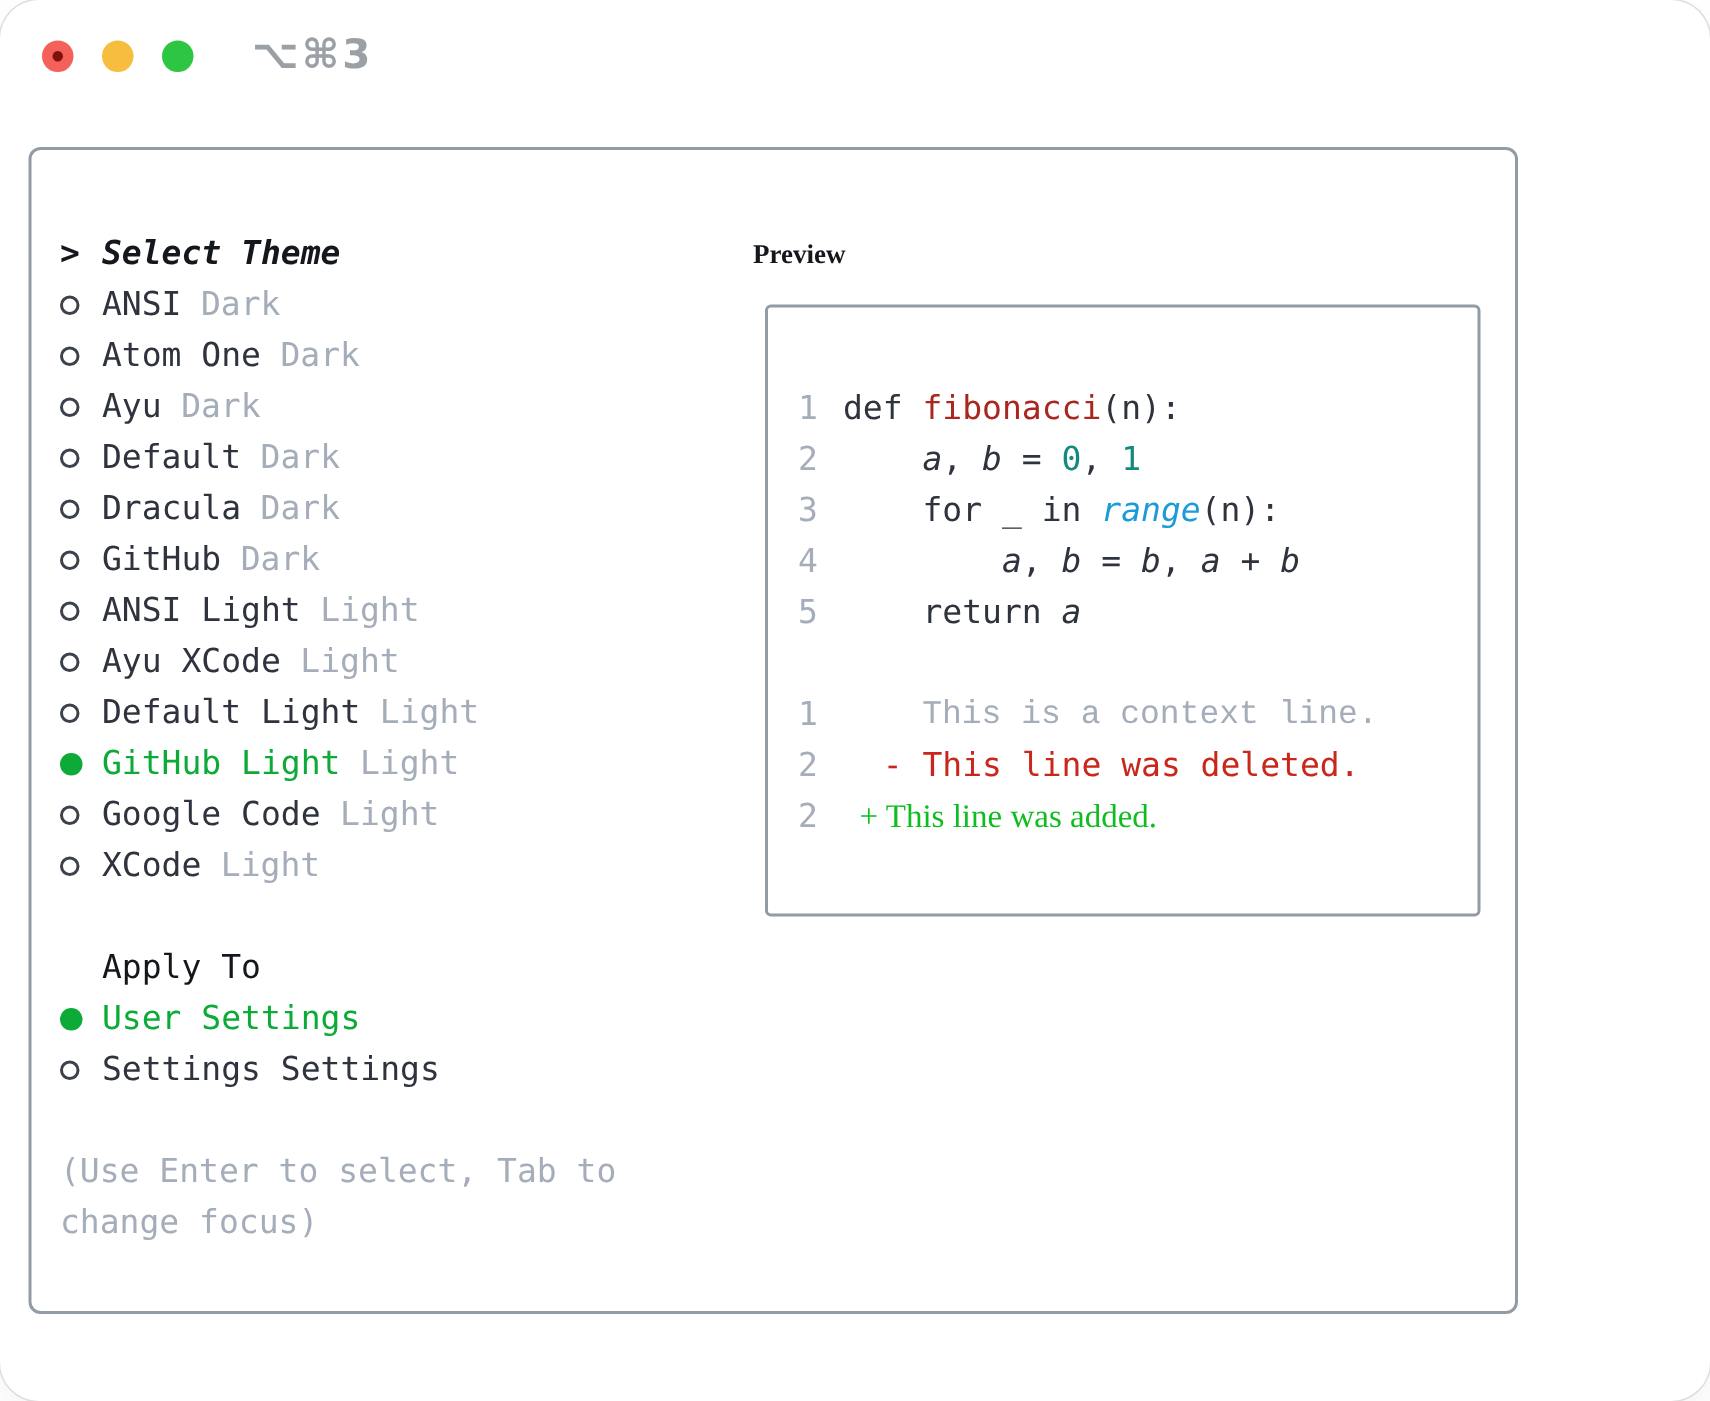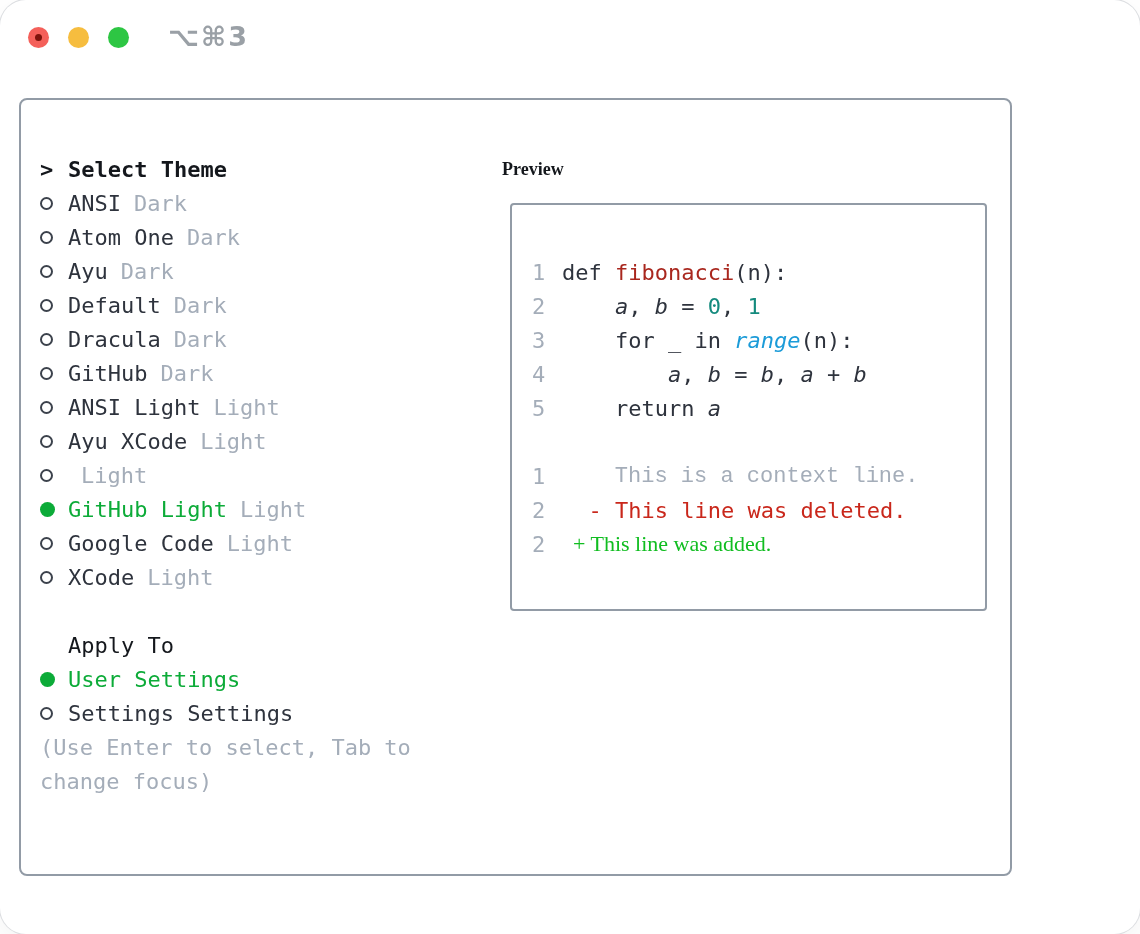--- a/index.html
+++ b/index.html
@@ -25,28 +25,28 @@
   }
   
   .panel{
     position:absolute; left:19px; top:98px; width:993px; height:778px;
     border:2px solid var(--border); border-radius:8px; background:#ffffff;
   }
   .row{display:flex; align-items:center; height:34px; font-size:22px; white-space:pre;}
   .left-col{position:absolute; left:19px; top:52px; width:445px;}
   .marker{width:28px; display:flex; align-items:center; flex:0 0 28px;}
   .prompt{font-weight:bold; color:var(--heading);}
-  .header-label{font-weight:bold; color:var(--heading);}
+  .header-label{font-weight:bold; color:var(--heading);font-style:italic;}
   .radio{width:13px; height:13px; border:2px solid #3c424c; border-radius:50%; display:inline-block;}
   .radio.filled{width:15px; height:15px; border:none; background:var(--accent-green);}
   .item-label{color:var(--text);}
   .selected .item-label{color:var(--accent-green);}
   .suffix{color:var(--muted-gray); padding-left:13px;}
   .subhead{color:var(--heading);}
-  .hint{}
+  .hint{margin-top:34px;}
   .hint .row{color:var(--muted-gray);}
   .spacer{height:34px;}
   
   .preview-header{position:absolute; left:481px; top:52px; height:34px; display:flex; align-items:center;
     font-size:18px; font-weight:bold; color:var(--heading);font-family:Liberation Serif, serif;}
   .preview-box{
     position:absolute; left:489px; top:103px; width:477px; height:408px;
     border:2px solid var(--border); border-radius:4px; background:#ffffff;
     padding:50px 16px 0 20px; overflow:hidden;
   }
@@ -87,21 +87,21 @@
 
       <div id="theme-list">
           <div class="row item"><span class="marker"><span class="radio"></span></span><span class="item-label">ANSI</span><span class="suffix">Dark</span></div>
           <div class="row item"><span class="marker"><span class="radio"></span></span><span class="item-label">Atom One</span><span class="suffix">Dark</span></div>
           <div class="row item"><span class="marker"><span class="radio"></span></span><span class="item-label">Ayu</span><span class="suffix">Dark</span></div>
           <div class="row item"><span class="marker"><span class="radio"></span></span><span class="item-label">Default</span><span class="suffix">Dark</span></div>
           <div class="row item"><span class="marker"><span class="radio"></span></span><span class="item-label">Dracula</span><span class="suffix">Dark</span></div>
           <div class="row item"><span class="marker"><span class="radio"></span></span><span class="item-label">GitHub</span><span class="suffix">Dark</span></div>
           <div class="row item"><span class="marker"><span class="radio"></span></span><span class="item-label">ANSI Light</span><span class="suffix">Light</span></div>
           <div class="row item"><span class="marker"><span class="radio"></span></span><span class="item-label">Ayu XCode</span><span class="suffix">Light</span></div>
-          <div class="row item"><span class="marker"><span class="radio"></span></span><span class="suffix">Light</span></div>
+          <div class="row item"><span class="marker"><span class="radio"></span></span><span class="item-label">Default Light</span><span class="suffix">Light</span></div>
           <div class="row item selected"><span class="marker"><span class="radio filled"></span></span><span class="item-label">GitHub Light</span><span class="suffix">Light</span></div>
           <div class="row item"><span class="marker"><span class="radio"></span></span><span class="item-label">Google Code</span><span class="suffix">Light</span></div>
           <div class="row item"><span class="marker"><span class="radio"></span></span><span class="item-label">XCode</span><span class="suffix">Light</span></div>
         </div>
 
       <div class="spacer"></div>
 
       <div class="row">
         <span class="marker"></span>
         <span class="subhead">Apply To</span>

